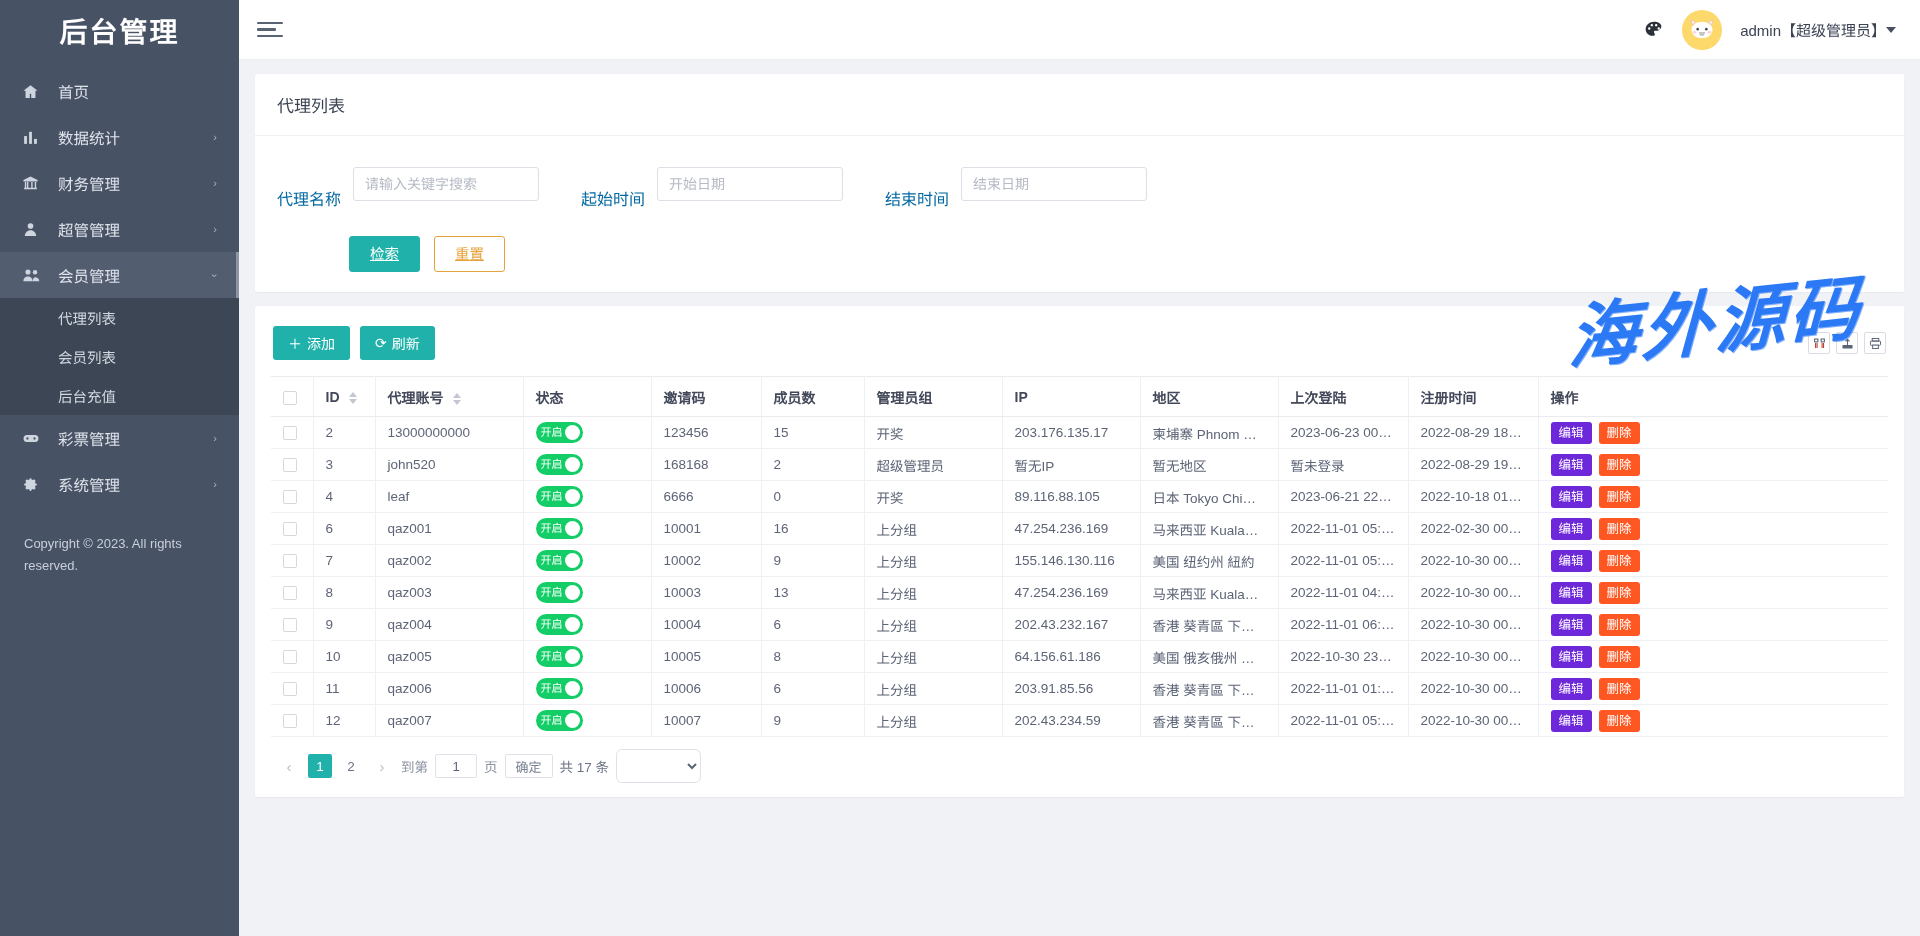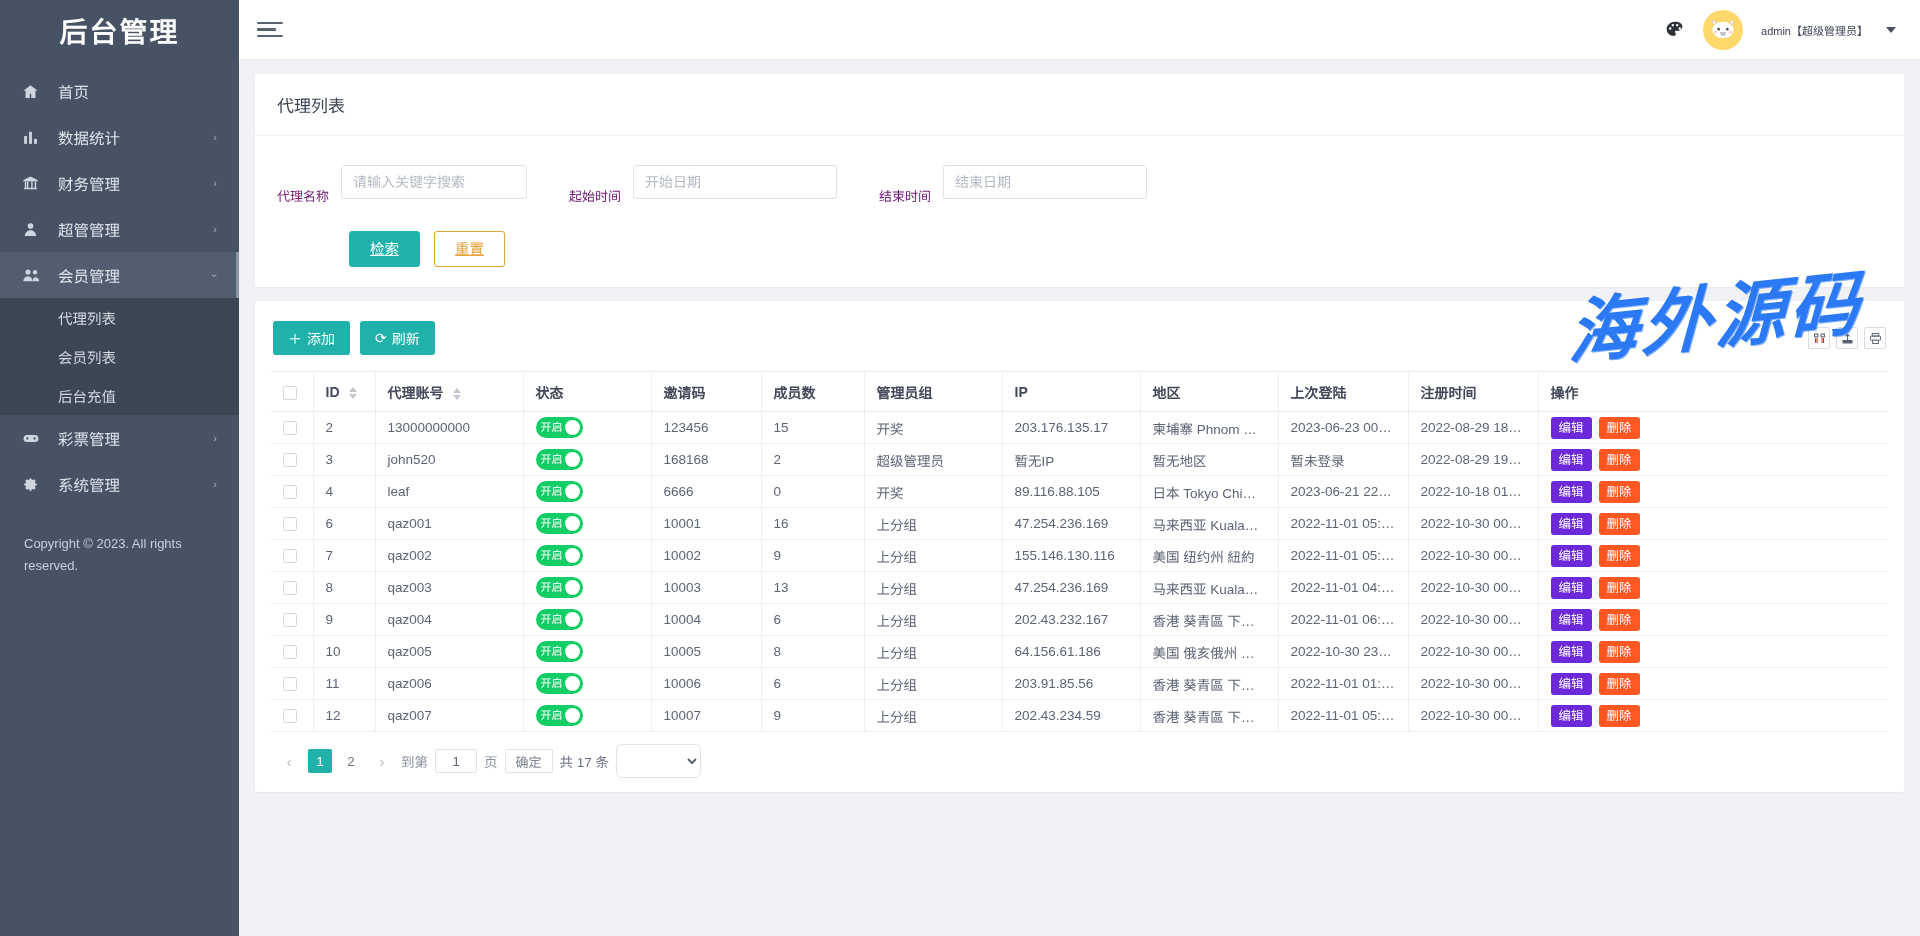--- a/index.html
+++ b/index.html
@@ -70,22 +70,22 @@
   }
   .hamburger span:nth-child(2) { width: 72%; }
   .topbar-right { margin-left: auto; display: flex; align-items: center; gap: 18px; }
   .palette-btn { cursor: pointer; display: flex; align-items: center; color: #2c3038; }
   .avatar {
     width: 40px; height: 40px; border-radius: 50%;
     background: #fcd96a; display: flex; align-items: center; justify-content: center;
     cursor: pointer; overflow: hidden;
   }
   .username {
-    font-size: 11px; color: #3b4252; cursor: pointer;
-    display: flex; align-items: center; gap: 18px; white-space: nowrap;
+    font-size: 15px; color: #3b4252; cursor: pointer;
+    display: flex; align-items: center; gap: 0; white-space: nowrap;
   }
   .caret-down {
     width: 0; height: 0; border-left: 5px solid transparent;
     border-right: 5px solid transparent; border-top: 6px solid #4a515e;
   }
 
   .content { flex: 1 1 auto; overflow: hidden; padding: 14px 16px 0 16px; }
 
   .card {
     background: #fff; border-radius: 2px;
@@ -93,30 +93,30 @@
   }
   .card-search { margin-bottom: 14px; }
   .card-title {
     padding: 18px 22px; font-size: 17px; color: #3b4252;
     border-bottom: 1px solid #eef0f3;
   }
   .search-body { padding: 22px 22px 20px 22px; }
   .form-row { display: flex; align-items: center; flex-wrap: wrap; }
   .form-field { display: flex; align-items: center; margin-right: 42px; }
   .form-label {
-    font-size: 13px; color: #701a75; white-space: nowrap; margin-right: 12px; margin-top: 28px;
+    font-size: 16px; color: #0369a1; white-space: nowrap; margin-right: 12px; margin-top: 28px;
   }
   .form-input {
     height: 34px; border: 1px solid #dcdfe6; border-radius: 3px;
     padding: 0 11px; font-size: 14px; color: #4a5162;
     font-family: "Liberation Sans", sans-serif; outline: none; background: #fff;
   }
   .form-input::placeholder { color: #b5bac4; }
   .w-name { width: 186px; }
-  .w-date { width: 204px; }
+  .w-date { width: 186px; }
   .btn-row { margin-top: 26px; padding-left: 72px; display: flex; gap: 14px; }
   .btn {
     height: 36px; padding: 0 20px; font-size: 14.5px; border-radius: 3px;
     cursor: pointer; border: 1px solid transparent; line-height: 34px;
     font-family: "Liberation Sans", sans-serif;
     text-decoration: underline;
   }
   .btn-teal { background: #20b2aa; color: #fff; border-color: #20b2aa; }
   .btn-warn-outline { background: #fff; color: #e6a23c; border-color: #e6a23c; }
 
@@ -525,21 +525,21 @@
                 <td><span class="switch">
                     <span class="txt">开启</span>
                     <span class="knob"></span>
                   </span></td>
                 <td>10001</td>
                 <td>16</td>
                 <td>上分组</td>
                 <td>47.254.236.169</td>
                 <td>马来西亚 Kuala…</td>
                 <td>2022-11-01 05:00</td>
-                <td>2022-10-30 00:10</td>
+                <td>2022-02-30 00:10</td>
                 <td><button class="act-btn act-edit">编辑</button><button class="act-btn act-del">删除</button></td>
               </tr>
               <tr>
                 <td><span class="cb"></span></td>
                 <td>7</td>
                 <td>qaz002</td>
                 <td><span class="switch">
                     <span class="txt">开启</span>
                     <span class="knob"></span>
                   </span></td>

